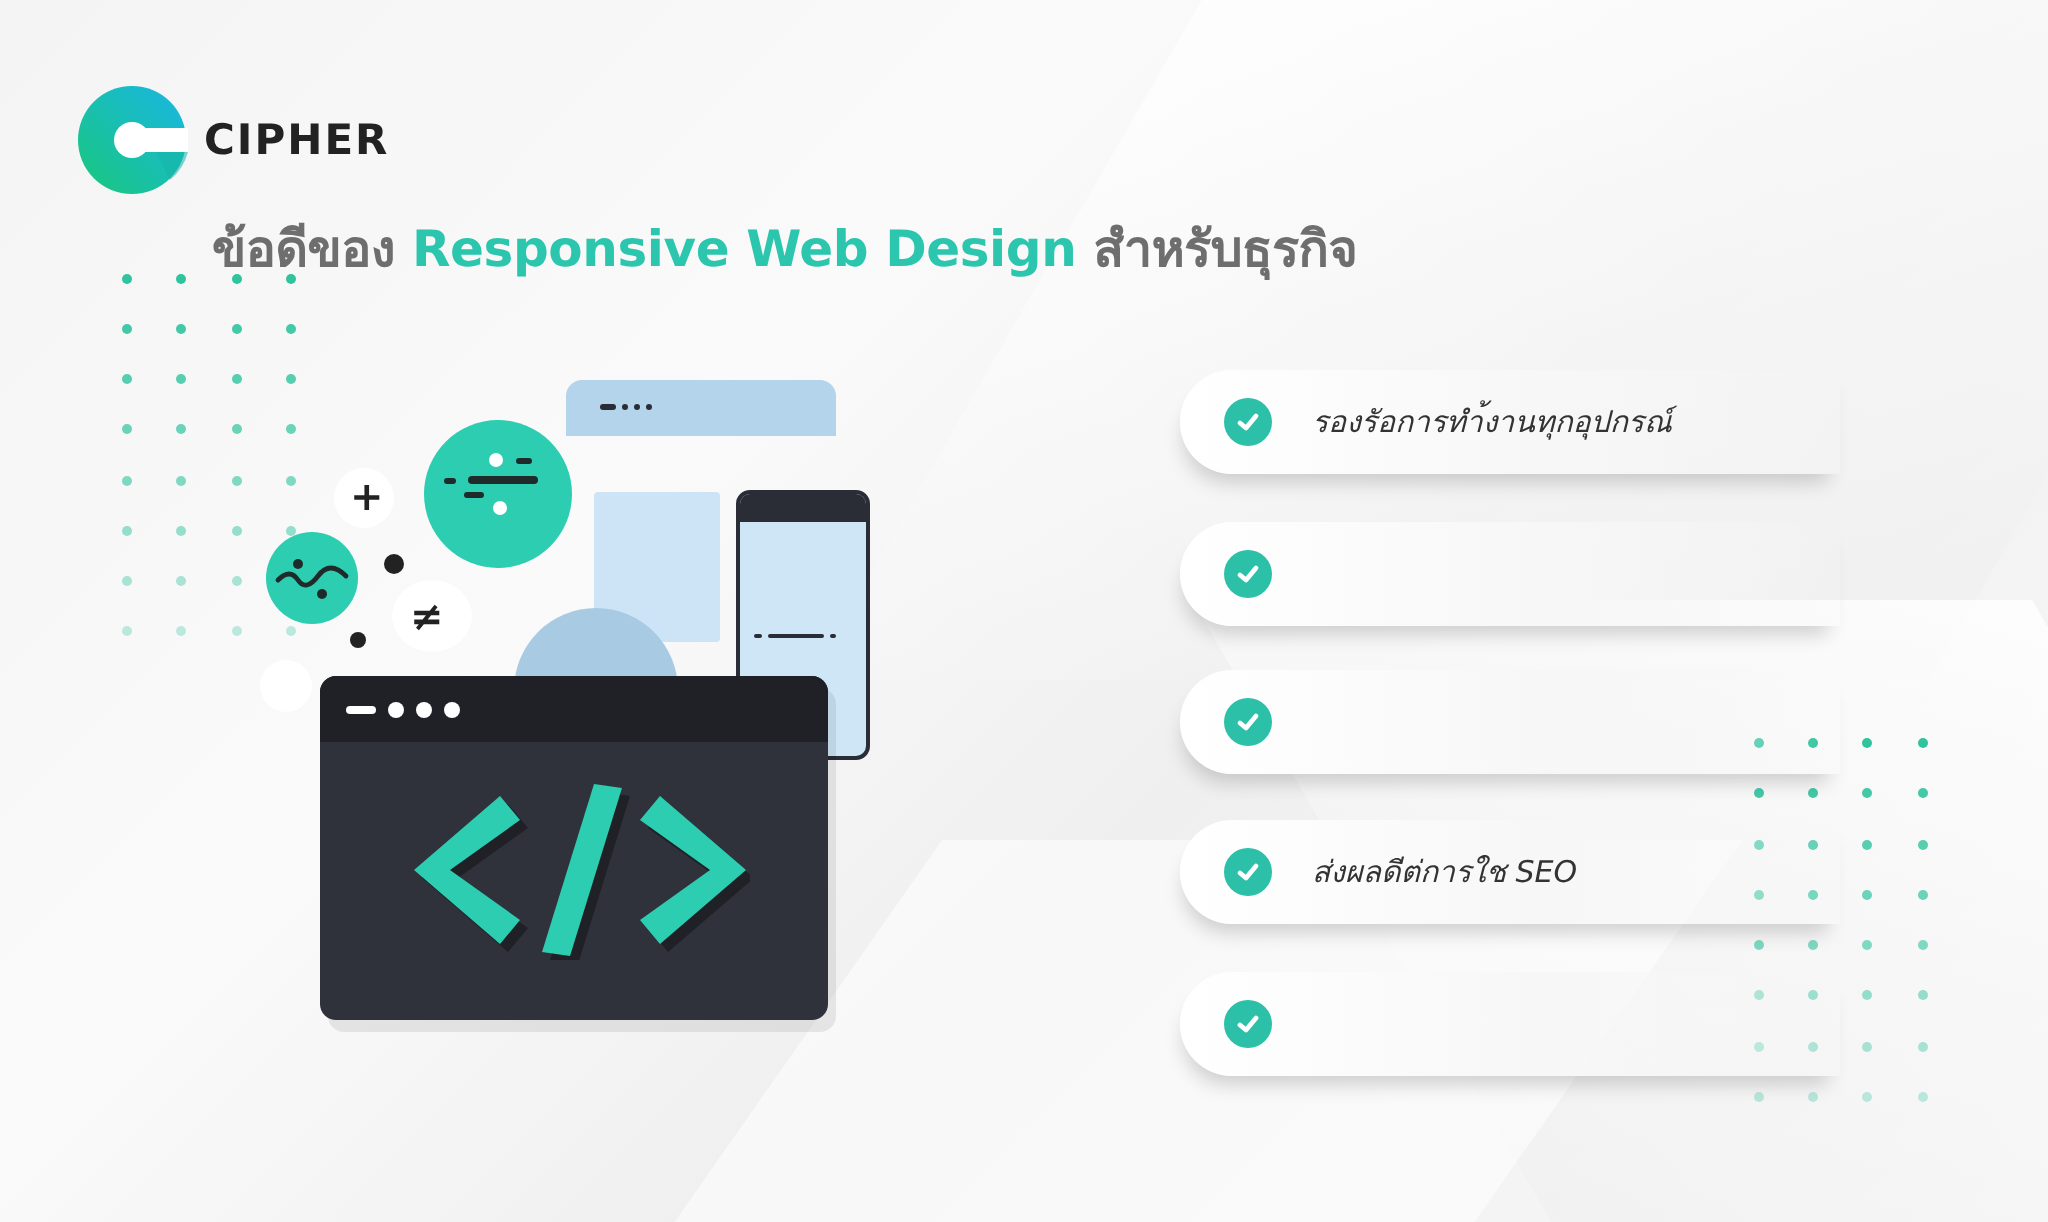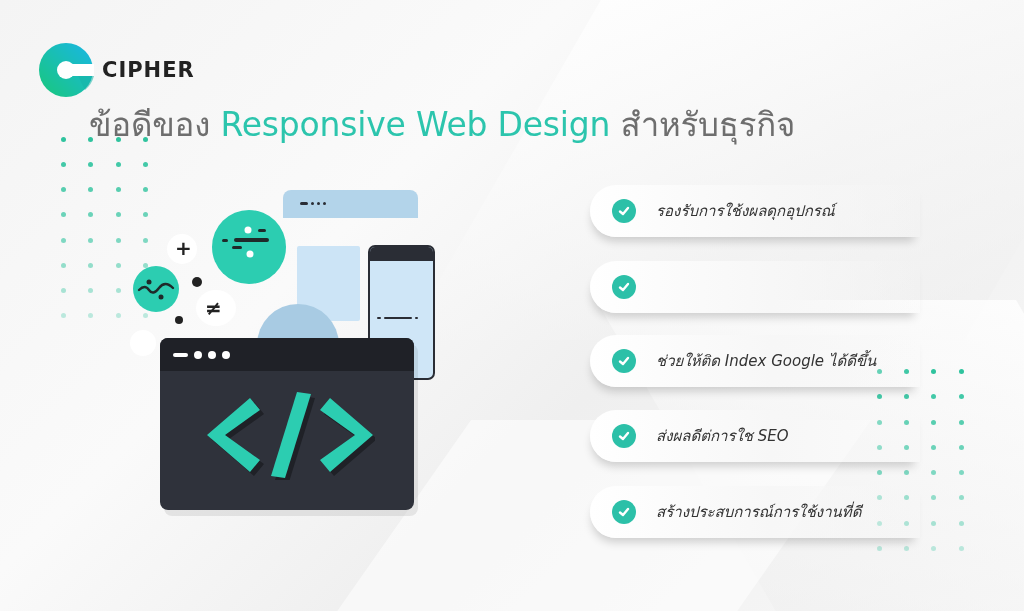--- a/index.html
+++ b/index.html
@@ -13,21 +13,21 @@
   .bg-a { left: 520px; top: -60px; width: 560px; height: 400px; background: linear-gradient(160deg, rgba(255,255,255,0.9), rgba(235,235,235,0.4)); transform: skewX(-30deg); }
   .bg-b { left: 700px; top: 300px; width: 420px; height: 360px; background: linear-gradient(200deg, rgba(255,255,255,0.8), rgba(230,230,230,0.3)); transform: skewX(30deg); }
   .bg-c { left: 380px; top: 420px; width: 400px; height: 260px; background: rgba(255,255,255,0.55); transform: skewX(-35deg); }
 
   
   .logo { position: absolute; left: 38px; top: 42px; display: flex; align-items: center; }
   .logo-mark { width: 56px; height: 56px; }
   .logo-text { margin-left: 8px; font-family: "DejaVu Sans", sans-serif; font-weight: bold; font-size: 21px; letter-spacing: 1px; color: #222; }
 
   
-  .title { position: absolute; left: 89px; top: 100px; font-weight: normal; font-size: 33px; line-height: 50px; white-space: nowrap; letter-spacing: -0.2px; }
+  .title { position: absolute; left: 106px; top: 100px; font-weight: bold; font-size: 25px; line-height: 50px; white-space: nowrap; letter-spacing: -0.2px; }
   .title .thai { color: #6e6e6e; }
   .title .en { color: #2cc5ad; }
 
   
   .dots { position: absolute; }
   .dot { position: absolute; width: 5px; height: 5px; border-radius: 50%; background: #2fc39e; }
 
   
   .ill { position: absolute; }
   .top-bar { left: 283px; top: 190px; width: 135px; height: 28px; background: #b3d4ea; border-radius: 8px 8px 0 0; }
@@ -239,45 +239,43 @@
     </g>
   </svg>
 </div>
 
 <div class="benefit" style="top:185px;">
   <span class="check">
     <svg width="14" height="14" viewBox="0 0 14 14">
         <path d="M3 7.5 L6 10 L11 4" stroke="#fff" stroke-width="2.4" fill="none" stroke-linecap="round" stroke-linejoin="round"></path>
       </svg>
   </span>
-  <span class="benefit-label">รองรับการใช้งผลดุกอุปกรณ์</span>
+  <span class="benefit-label">รองรัอการทำ้งานทุกอุปกรณ์</span>
 </div>
 <div class="benefit" style="top:261px;">
   <span class="check">
     <svg width="14" height="14" viewBox="0 0 14 14">
         <path d="M3 7.5 L6 10 L11 4" stroke="#fff" stroke-width="2.4" fill="none" stroke-linecap="round" stroke-linejoin="round"></path>
       </svg>
   </span>
 </div>
 <div class="benefit" style="top:335px;">
   <span class="check">
     <svg width="14" height="14" viewBox="0 0 14 14">
         <path d="M3 7.5 L6 10 L11 4" stroke="#fff" stroke-width="2.4" fill="none" stroke-linecap="round" stroke-linejoin="round"></path>
       </svg>
   </span>
-  <span class="benefit-label">ช่วยให้ติด Index Google ได้ดีขึ้น</span>
 </div>
 <div class="benefit" style="top:410px;">
   <span class="check">
     <svg width="14" height="14" viewBox="0 0 14 14">
         <path d="M3 7.5 L6 10 L11 4" stroke="#fff" stroke-width="2.4" fill="none" stroke-linecap="round" stroke-linejoin="round"></path>
       </svg>
   </span>
   <span class="benefit-label">ส่งผลดีต่การใช SEO</span>
 </div>
 <div class="benefit" style="top:486px;">
   <span class="check">
     <svg width="14" height="14" viewBox="0 0 14 14">
         <path d="M3 7.5 L6 10 L11 4" stroke="#fff" stroke-width="2.4" fill="none" stroke-linecap="round" stroke-linejoin="round"></path>
       </svg>
   </span>
-  <span class="benefit-label">สร้างประสบการณ์การใช้งานที่ดี</span>
 </div>
 
 </body></html>

